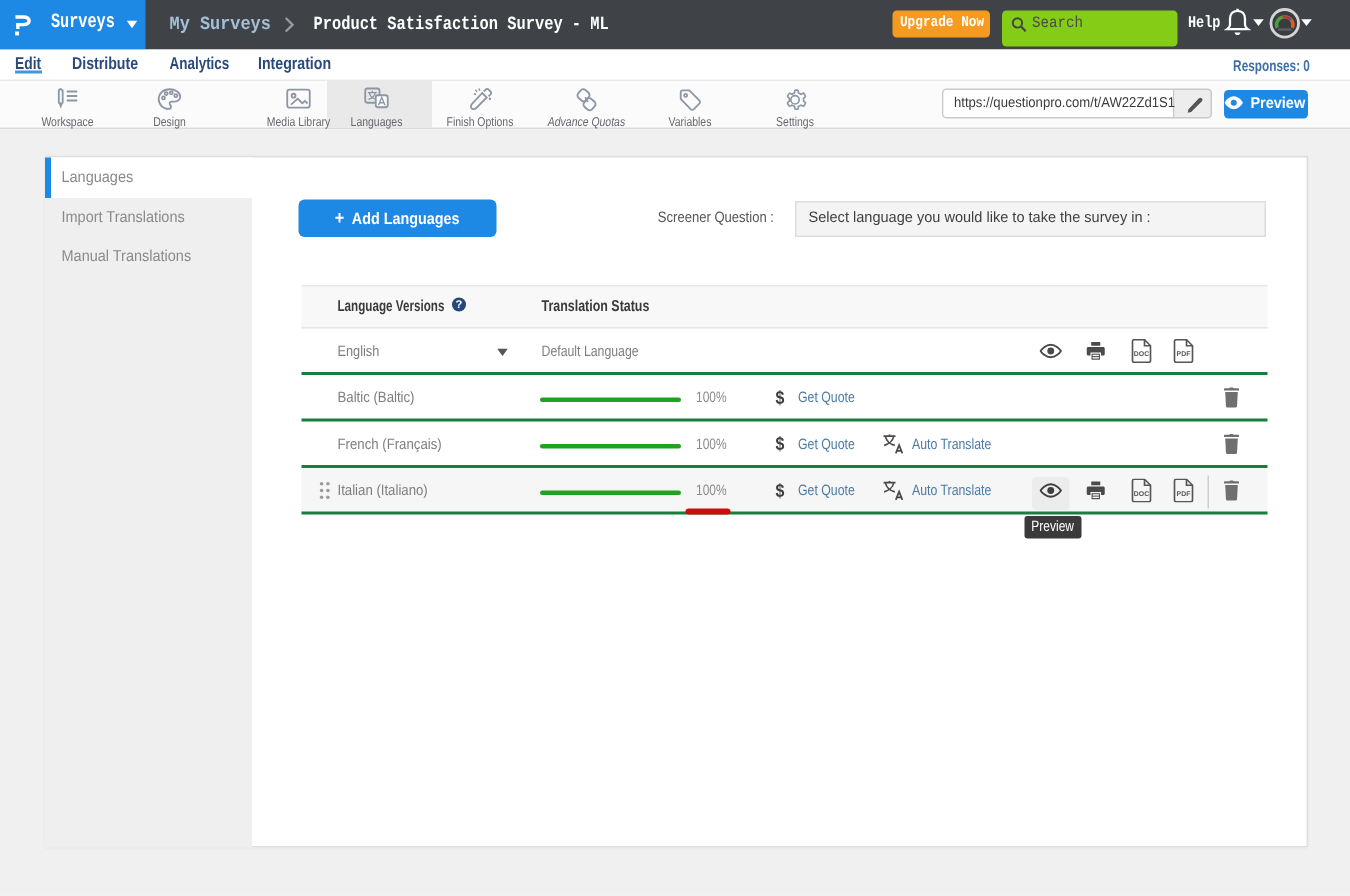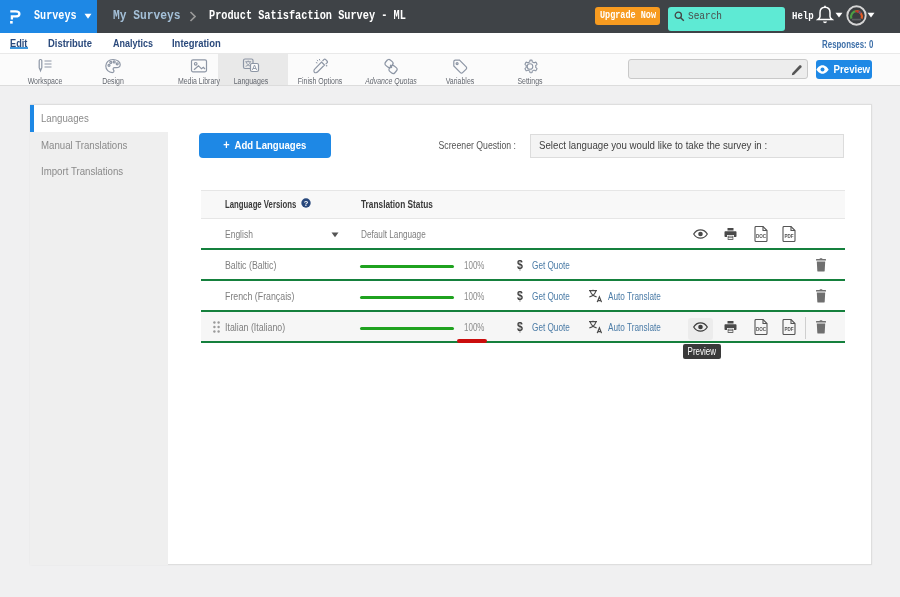--- a/index.html
+++ b/index.html
@@ -52,21 +52,21 @@
   <div class="t" style="left:34px;top:8px;color:#fff;font-size:13.5px;font-weight:700;"><span class="sx" style="transform:scaleX(0.75)">Surveys</span></div>
   <svg class="abs" style="left:84px;top:13px" width="8" height="7" viewBox="0 0 8 7">
       <path d="M0.5 0.8 L7.5 0.8 L4 5.8 Z" fill="#fff"></path>
     </svg>
   <div class="t" style="left:113px;top:9px;color:#a4c0d8;font-size:12.5px;font-weight:700;"><span class="sx" style="transform:scaleX(0.9)">My Surveys</span></div>
   <svg class="abs" style="left:189px;top:11px" width="7" height="11" viewBox="0 0 7 11">
       <path d="M1.5 1 L6 5.5 L1.5 10" fill="none" stroke="#9a9a9a" stroke-width="1.6"></path>
     </svg>
   <div class="t" style="left:209px;top:9px;color:#fff;font-size:12.5px;font-weight:700;"><span class="sx" style="transform:scaleX(0.82)">Product Satisfaction Survey - ML</span></div>
   <div class="t" style="left:595px;top:7px;width:65px;height:18px;background:#f79b20;border-radius:3px;color:#fff;font-size:10px;font-weight:700;line-height:18px;text-align:center;"><span class="sx" style="transform:scaleX(0.85);transform-origin:50% 50%;">Upgrade Now</span></div>
-  <div class="abs" style="left:668px;top:7px;width:117px;height:24px;background:#5eead4;border-radius:3px;">
+  <div class="abs" style="left:668px;top:7px;width:117px;height:24px;background:#84cc16;border-radius:3px;">
     <svg class="abs" style="left:6px;top:4px" width="11" height="11" viewBox="0 0 11 11">
         <circle cx="4.3" cy="4.3" r="3.1" fill="none" stroke="#444" stroke-width="1.3"></circle>
         <path d="M6.7 6.7 L9.8 9.8" stroke="#444" stroke-width="1.5"></path>
       </svg>
     <span class="t" style="left:20px;top:3px;color:#4a4a4a;font-size:10.5px;"><span class="sx" style="transform:scaleX(0.9)">Search</span></span>
   </div>
   <div class="t" style="left:792px;top:10px;color:#fff;font-size:11px;font-weight:700;"><span class="sx" style="transform:scaleX(0.82)">Help</span></div>
   <svg class="abs" style="left:816px;top:5px" width="18" height="20" viewBox="0 0 18 20">
     <path d="M9 2.2 C5.8 2.2 4 4.5 4 7.6 L4 11.5 C4 12.8 2.9 13.8 2.1 14.4 L15.9 14.4 C15.1 13.8 14 12.8 14 11.5 L14 7.6 C14 4.5 12.2 2.2 9 2.2 Z" fill="none" stroke="#fff" stroke-width="1.5"></path>
     <path d="M9 0.8 L9 2.4" stroke="#fff" stroke-width="1.6"></path>
@@ -156,34 +156,35 @@
     <div class="lbl">Variables</div>
   </div>
   <div class="titem" style="left:500px;width:60px;">
     <svg width="17" height="17" viewBox="0 0 17 17" fill="none" stroke="#8d96a5" stroke-width="1.1">
       <circle cx="8.5" cy="8.5" r="2.8"></circle>
       <path d="M7.4 1.4 C7.4 1.1 7.6 0.9 7.9 0.9 L9.1 0.9 C9.4 0.9 9.6 1.1 9.6 1.4 L9.8 2.8 C10.4 3 11 3.3 11.5 3.6 L12.8 3 C13.1 2.9 13.4 2.9 13.5 3.2 L14.4 4.7 C14.6 4.9 14.5 5.2 14.3 5.4 L13.2 6.3 C13.3 6.9 13.3 7.6 13.2 8.2 L14.3 9.1 C14.5 9.3 14.6 9.6 14.4 9.8 L13.5 11.3 C13.4 11.6 13.1 11.6 12.8 11.5 L11.5 10.9 C11 11.2 10.4 11.5 9.8 11.7 L9.6 13.1 C9.6 13.4 9.4 13.6 9.1 13.6 L7.9 13.6 C7.6 13.6 7.4 13.4 7.4 13.1 L7.2 11.7 C6.6 11.5 6 11.2 5.5 10.9 L4.2 11.5 C3.9 11.6 3.6 11.6 3.5 11.3 L2.6 9.8 C2.4 9.6 2.5 9.3 2.7 9.1 L3.8 8.2 C3.7 7.6 3.7 6.9 3.8 6.3 L2.7 5.4 C2.5 5.2 2.4 4.9 2.6 4.7 L3.5 3.2 C3.6 2.9 3.9 2.9 4.2 3 L5.5 3.6 C6 3.3 6.6 3 7.2 2.8 Z" transform="translate(1.0 1.2)"></path>
     </svg>
     <div class="lbl">Settings</div>
   </div>
   <div id="urlgroup">
+    <div id="urlinput"><span class="sx" style="transform:scaleX(0.92)">https://questionpro.com/t/AW22Zd1S1</span></div>
     <svg class="abs" style="left:162px;top:4px" width="12" height="12" viewBox="0 0 12 12">
         <path d="M1.3 8.9 L0.8 11.2 L3.1 10.7 L10.3 3.5 C10.8 3 10.8 2.2 10.3 1.7 L10.1 1.5 C9.6 1 8.8 1 8.3 1.5 Z" fill="#555"></path>
       </svg>
   </div>
   <div id="previewbtn"><svg style="vertical-align:-1px;margin-right:3px" width="13" height="9" viewBox="0 0 13 9">
         <path d="M6.5 0.2 C3.5 0.2 1.2 2.9 0.4 4.5 C1.2 6.1 3.5 8.8 6.5 8.8 C9.5 8.8 11.8 6.1 12.6 4.5 C11.8 2.9 9.5 0.2 6.5 0.2 Z" fill="#fff"></path>
         <circle cx="6.5" cy="4.5" r="2" fill="#1e88e5"></circle>
       </svg><span class="sx" style="transform:scaleX(0.92);transform-origin:50% 50%;">Preview</span></div>
 </div>
 <div id="content"></div>
 <div id="panel"></div>
 <div id="side-rest">
+  <div class="side-item"><span class="sx" style="transform:scaleX(0.92)">Import Translations</span></div>
   <div class="side-item"><span class="sx" style="transform:scaleX(0.92)">Manual Translations</span></div>
-  <div class="side-item"><span class="sx" style="transform:scaleX(0.92)">Import Translations</span></div>
 </div>
 <div id="side-active"><span class="sx" style="transform:scaleX(0.92)">Languages</span></div>
 <div id="addlang"><span class="sx" style="transform:scaleX(0.87);transform-origin:50% 50%;"><span style="font-size:12.5px;">+</span>&nbsp; Add Languages</span></div>
 <div id="screener-lbl"><span class="sx" style="transform:scaleX(0.87);transform-origin:100% 50%;">Screener Question :</span></div>
 <div id="screener-input"><span class="sx" style="transform:scaleX(0.97)">Select language you would like to take the survey in :</span></div>
 <div id="thead">
   <span class="h1"><span class="sx" style="transform:scaleX(0.74)">Language Versions</span>
     <svg class="abs" style="left:76px;top:0px" width="10" height="10" viewBox="0 0 10 10">
         <circle cx="5" cy="5" r="4.7" fill="#27477b"></circle>
         <text x="5" y="7.6" font-size="7.5" fill="#fff" text-anchor="middle" font-weight="bold">?</text>

